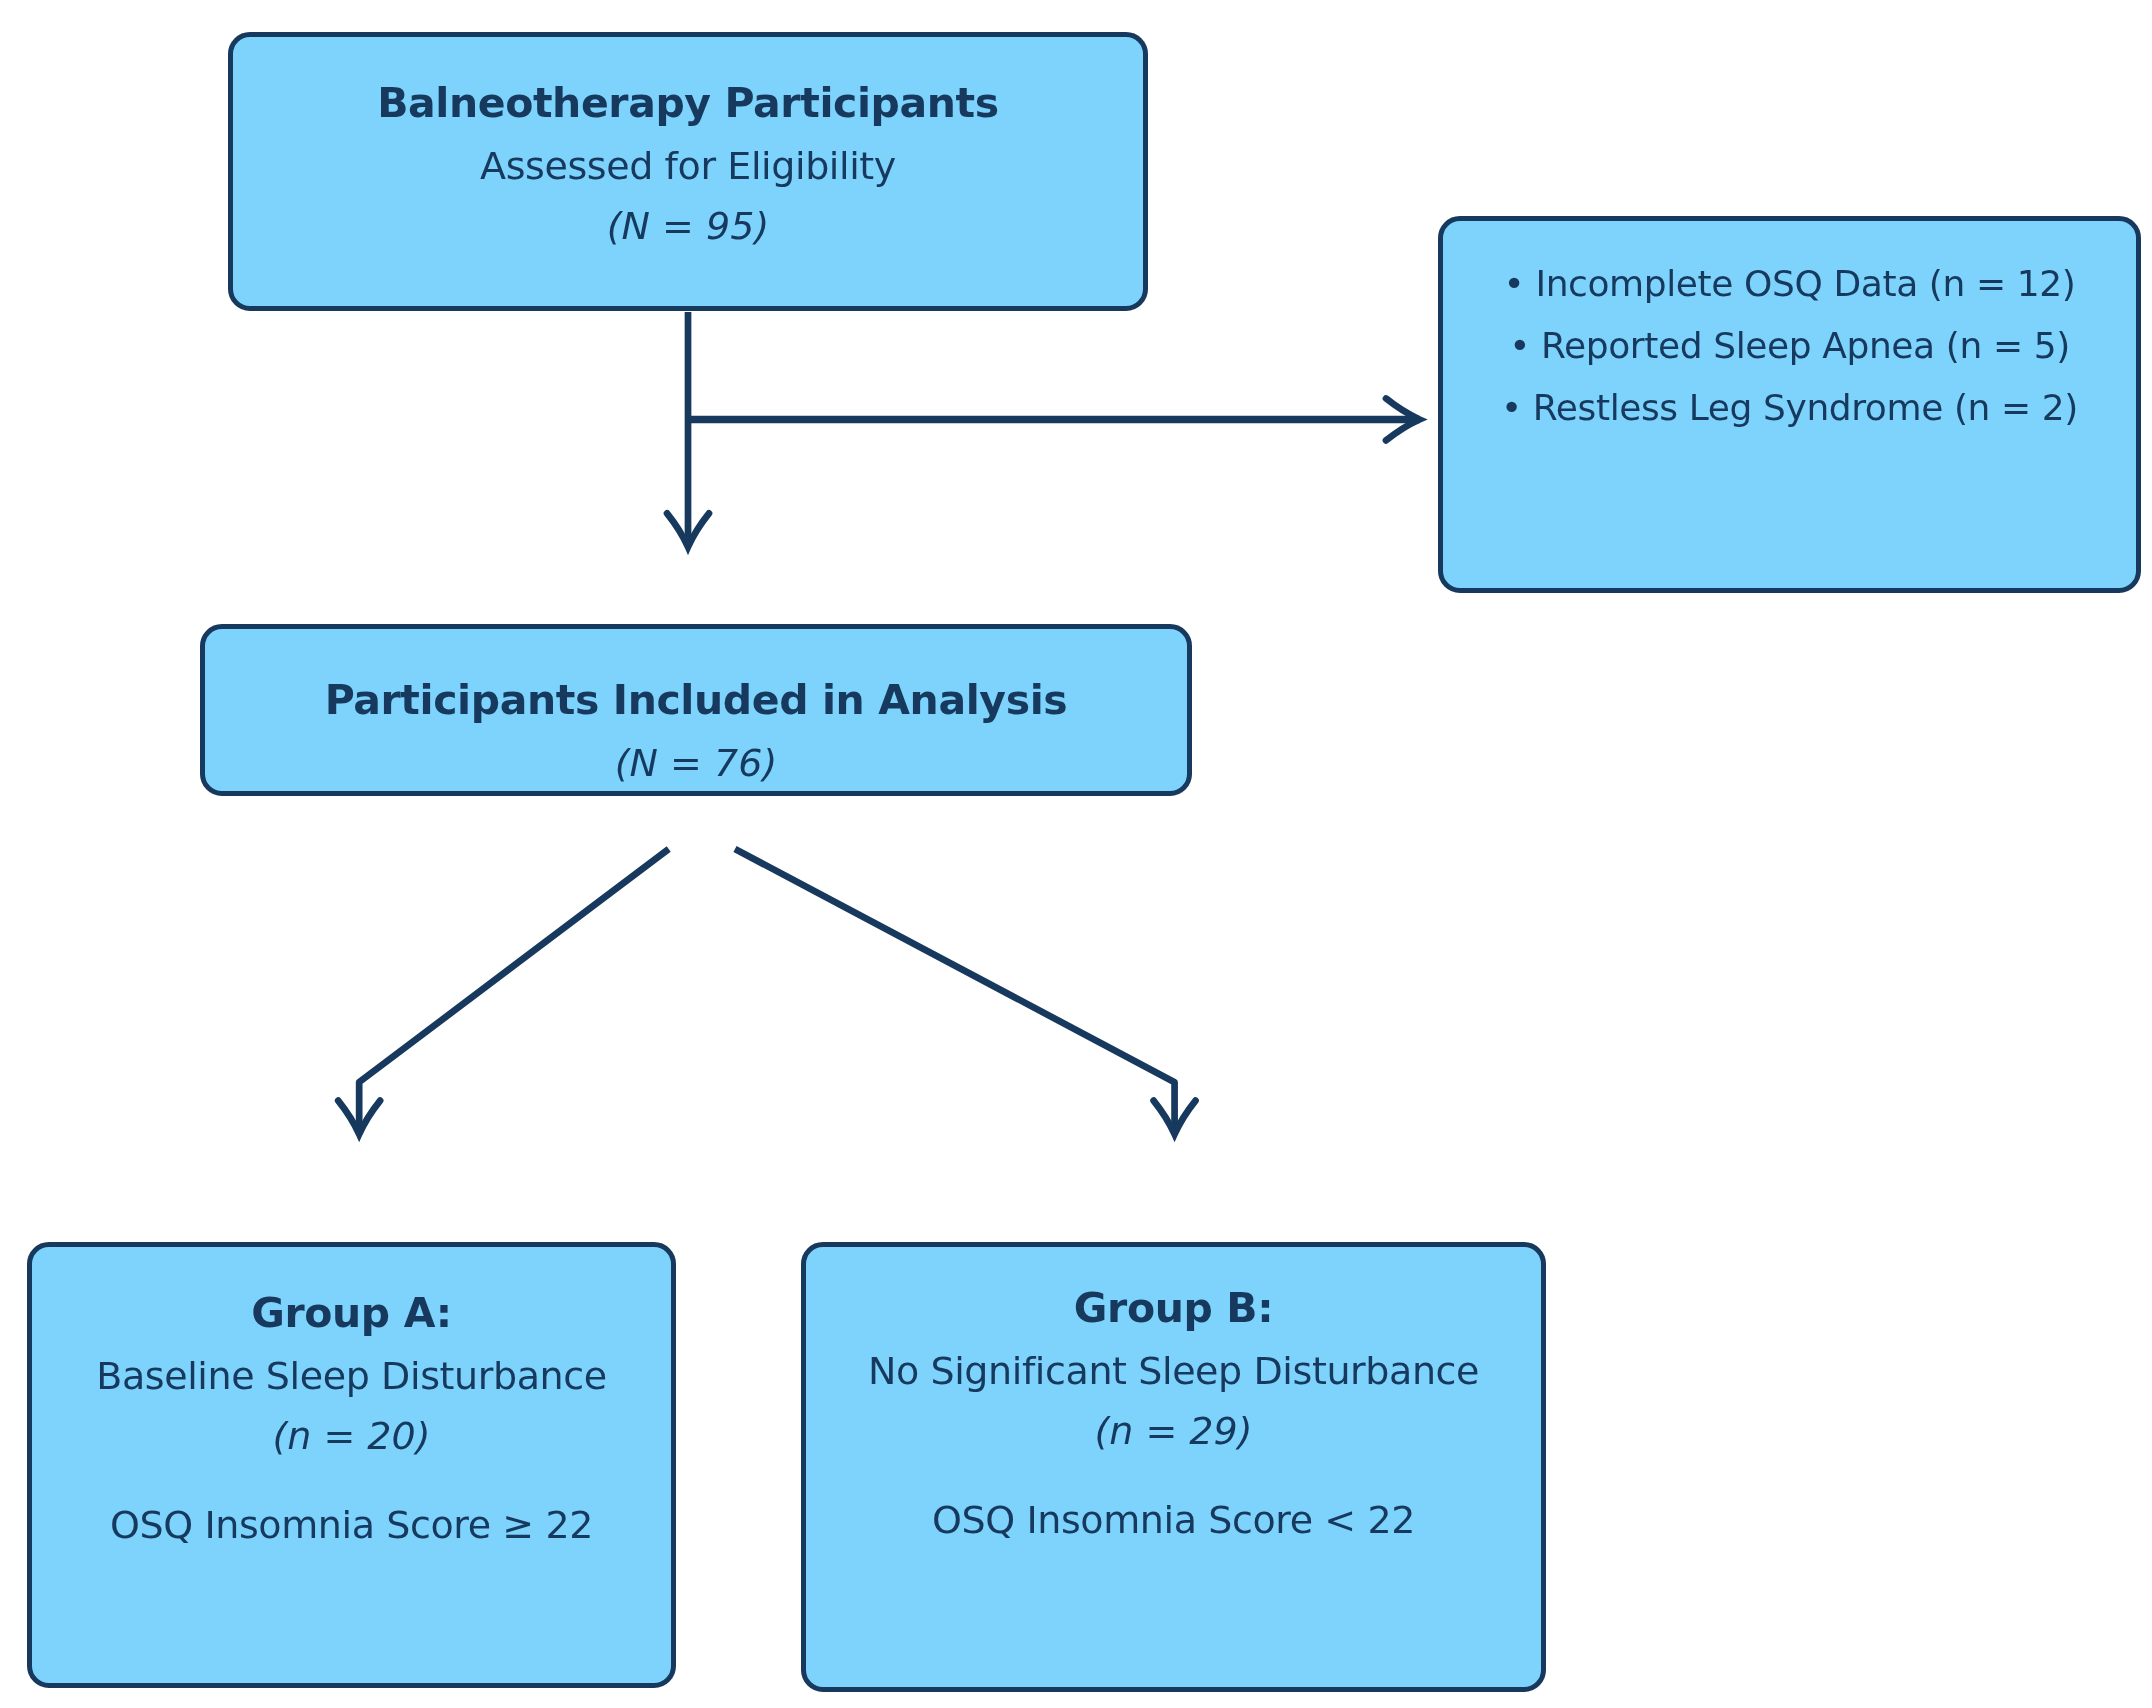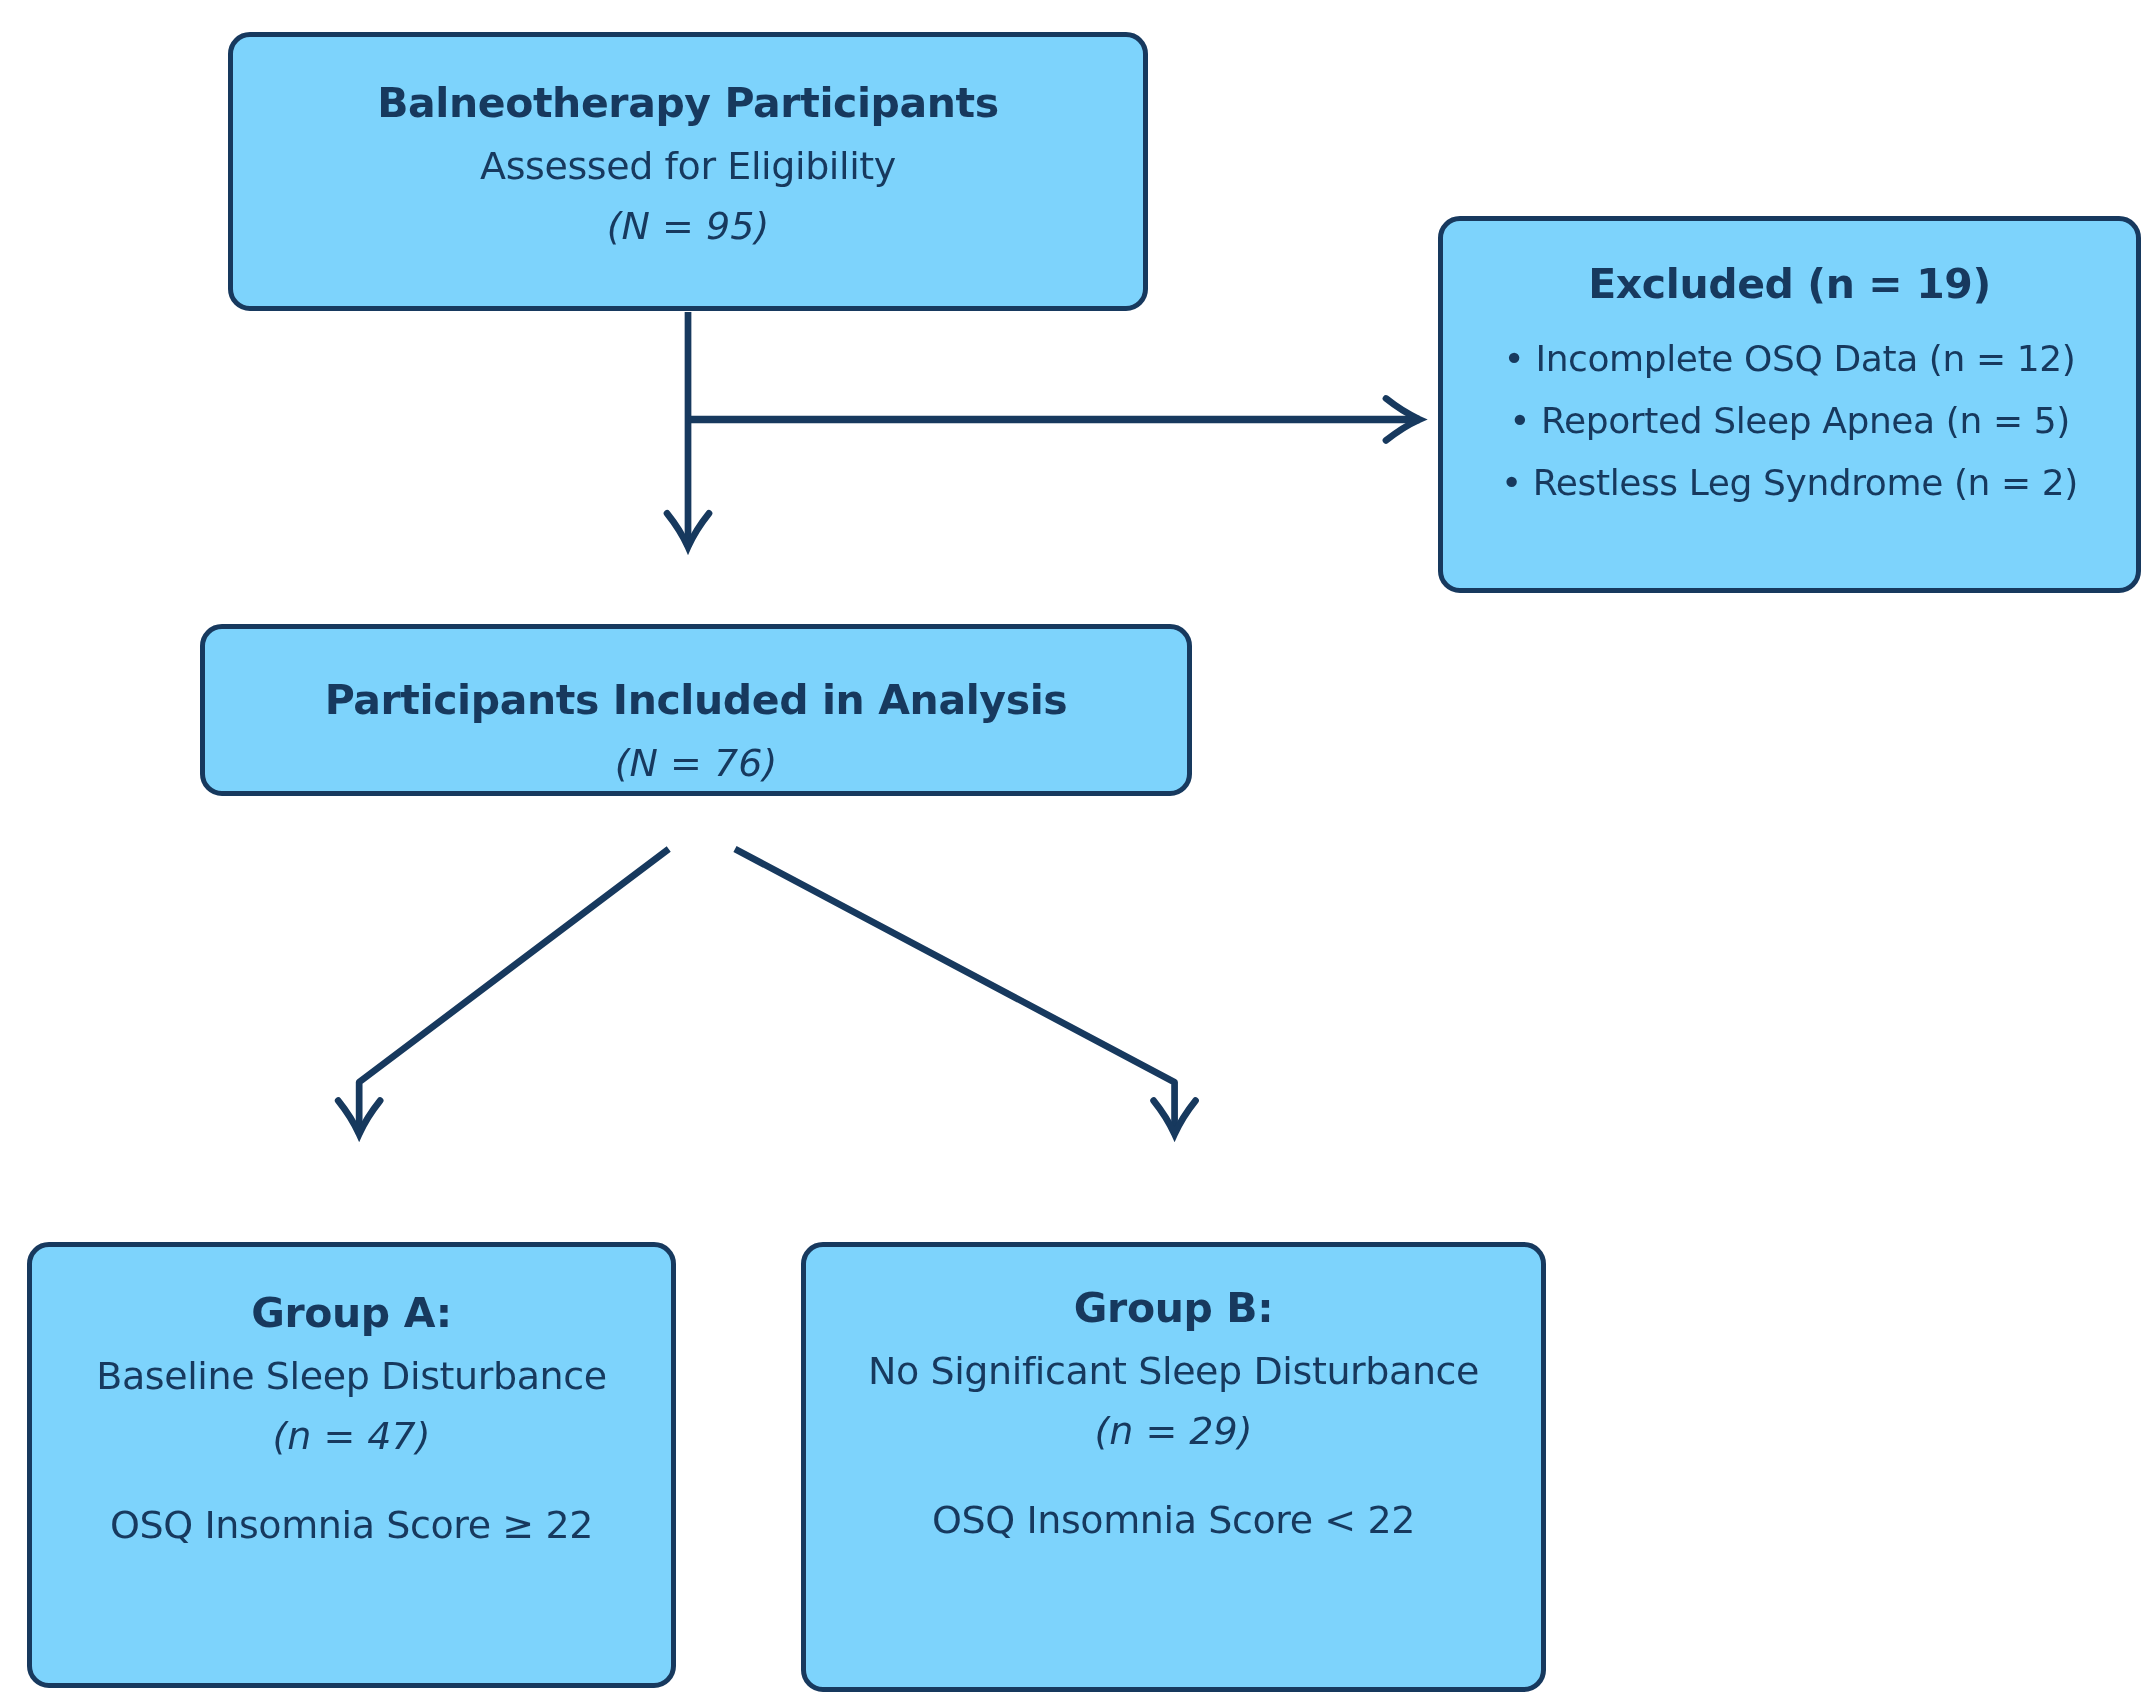--- a/index.html
+++ b/index.html
@@ -88,35 +88,34 @@
     <path d="M 876 1012 L 1400 1290 L 1400 1352" fill="none" stroke="#17395e" stroke-width="8" stroke-linejoin="round" marker-end="url(#vhead)"></path>
   </svg>
 
   <div class="box box-eligibility">
     <div class="t-title">Balneotherapy Participants</div>
     <div class="t-line">Assessed for Eligibility</div>
     <div class="t-n">(N = 95)</div>
   </div>
 
   <div class="box box-excluded">
-    <div class="t-title">Excluded (n = 19)</div>
     <div class="t-bullet">• Incomplete OSQ Data (n = 12)</div>
     <div class="t-bullet">• Reported Sleep Apnea (n = 5)</div>
     <div class="t-bullet">• Restless Leg Syndrome (n = 2)</div>
   </div>
 
   <div class="box box-included">
     <div class="t-title">Participants Included in Analysis</div>
     <div class="t-n">(N = 76)</div>
   </div>
 
   <div class="box box-group-a">
     <div class="t-title">Group A:</div>
     <div class="t-line">Baseline Sleep Disturbance</div>
-    <div class="t-n">(n = 47)</div>
+    <div class="t-n">(n = 20)</div>
     <div class="t-criteria">OSQ Insomnia Score ≥ 22</div>
   </div>
 
   <div class="box box-group-b">
     <div class="t-title">Group B:</div>
     <div class="t-line">No Significant Sleep Disturbance</div>
     <div class="t-n">(n = 29)</div>
     <div class="t-criteria">OSQ Insomnia Score &lt; 22</div>
   </div>
 

